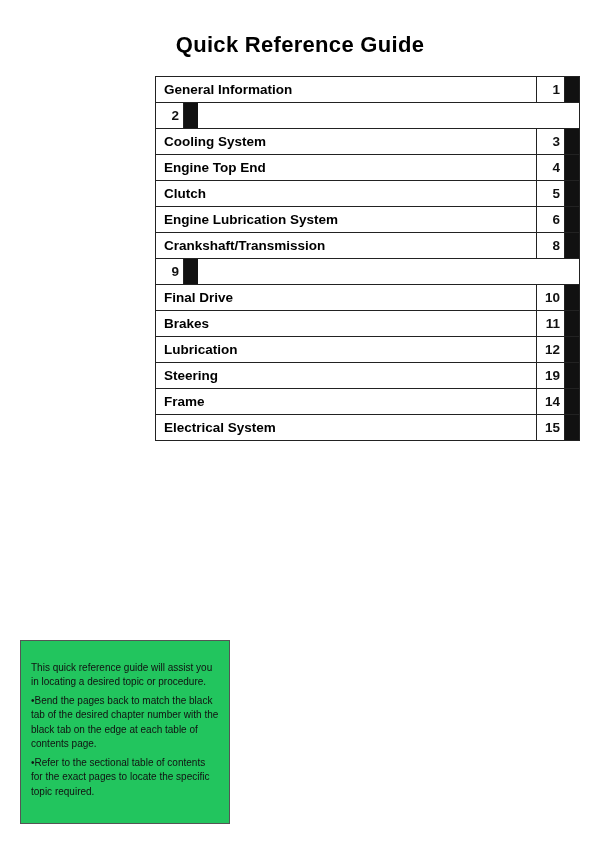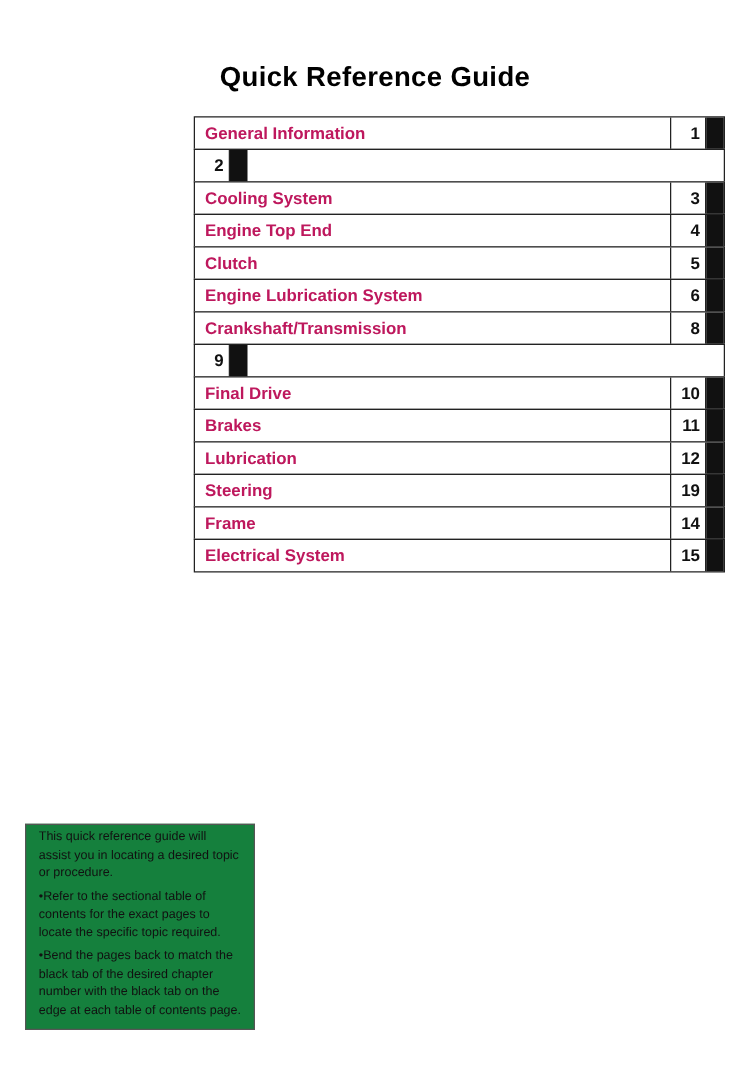--- a/index.html
+++ b/index.html
@@ -20,21 +20,21 @@
       width: 600px;
       height: 852px;
       background: #fff;
       position: relative;
     }
 
     .title {
       text-align: center;
       font-size: 22px;
       font-weight: bold;
-      padding-top: 49px;
+      padding-top: 32px;
       padding-bottom: 18px;
       letter-spacing: 0.3px;
     }
 
     .toc-container {
       margin-left: 155px;
       margin-right: 20px;
     }
 
     .toc-row {
@@ -43,21 +43,21 @@
       border: 1.5px solid #222;
       margin-bottom: -1px;
       background: #fff;
     }
 
     .toc-label {
       flex: 1;
       font-size: 13.5px;
       font-weight: bold;
       padding: 5px 8px;
-      color: #be185d;
+      color: #000000;
       border-right: 1.5px solid #222;
     }
 
     .toc-number {
       width: 28px;
       font-size: 13.5px;
       font-weight: bold;
       text-align: right;
       padding: 5px 4px;
       color: #111;
@@ -68,27 +68,27 @@
     .toc-tab {
       width: 14px;
       background: #111;
       min-height: 100%;
     }
 
     .note-box {
       position: absolute;
       left: 20px;
       bottom: 28px;
-      width: 184px;
+      width: 210px;
       border: 1.5px solid #555;
-      padding: 3px 10px;
+      padding: 20px 10px;
       font-size: 10px;
       color: #111;
       line-height: 1.45;
-      background: #15803d;
+      background: #22c55e;
     }
 
     .note-box p {
       margin-bottom: 4px;
     }
   </style>
 </head>
 <body>
 
 <div class="page">
@@ -161,16 +161,16 @@
       </div>
       <div class="toc-row">
         <div class="toc-label">Electrical System</div>
         <div class="toc-number">15</div>
         <div class="toc-tab"></div>
       </div>
     </div>
 
   <div class="note-box">
   <p>This quick reference guide will assist you in locating a desired topic or procedure.</p>
+      <p>•Bend the pages back to match the black tab of the desired chapter number with the black tab on the edge at each table of contents page.</p>
       <p>•Refer to the sectional table of contents for the exact pages to locate the specific topic required.</p>
-      <p>•Bend the pages back to match the black tab of the desired chapter number with the black tab on the edge at each table of contents page.</p>
     </div>
 </div>
 
 </body></html>

